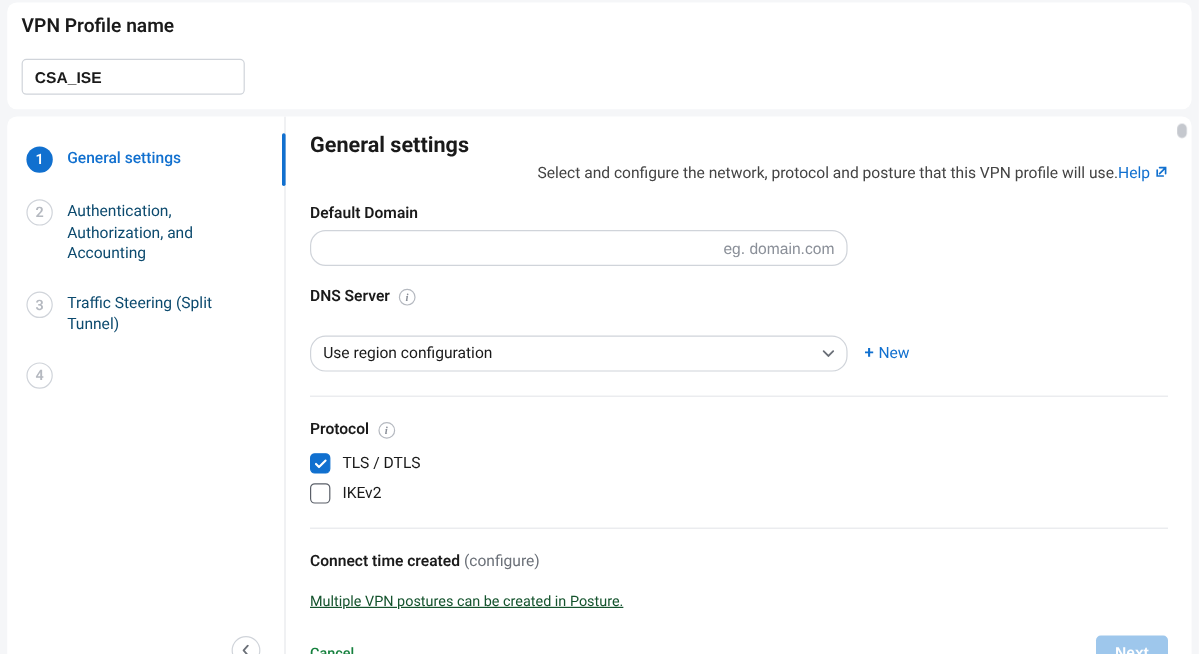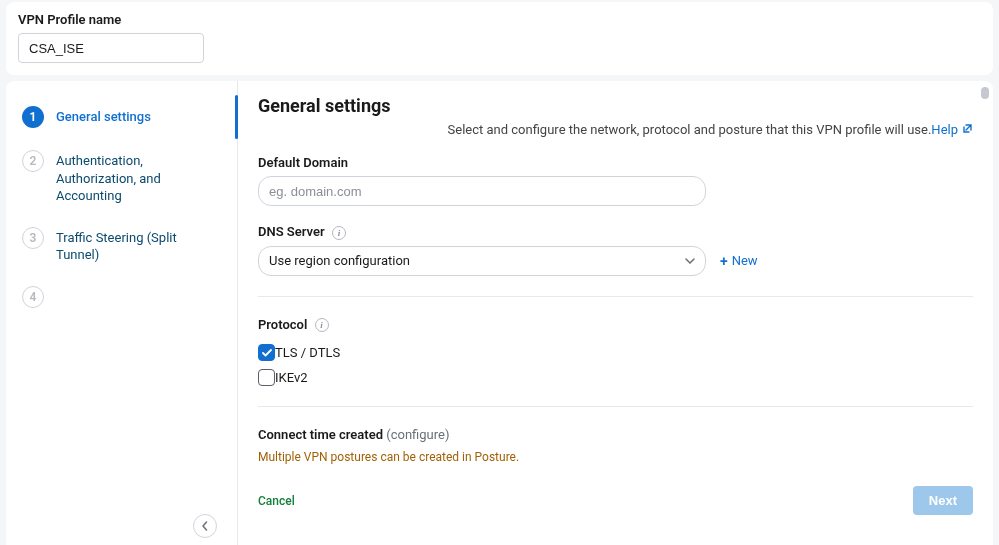--- a/index.html
+++ b/index.html
@@ -13,34 +13,35 @@
     overflow: hidden;
   }
   .top-card {
     background: #fff;
     border-radius: 8px;
     margin: 2px 6px 0 6px;
     padding: 10px 12px 12px 12px;
   }
   .field-label {
     font-weight: 600;
-    font-size: 13px;
+    font-size: 16px;
     color: #1a1a1a;
-    margin-bottom: 6px;
+    margin-bottom: 18px;
     display: block;
   }
   input.textbox {
     height: 30px;
     border: 1px solid #d0d4da;
     border-radius: 4px;
     padding: 0 10px;
     font-size: 13px;
     color: #1a1a1a;
     outline: none;
     width: 186px;
+    font-weight: bold;
   }
   input.textbox::placeholder { color: #8a8f98; }
 
   .lower {
     display: flex;
     margin: 6px 6px 0 6px;
     height: calc(545px - 74px);
     background: #fff;
     border-radius: 8px;
     overflow: hidden;
@@ -186,29 +187,30 @@
     border-radius: 13px;
     padding: 0 10px;
     font-size: 13px;
     color: #1a1a1a;
     width: 448px;
     background: #fff;
     display: flex;
     align-items: center;
     position: relative;
     cursor: pointer;
+    text-align: right;
   }
   .wide-input::placeholder { color: #8a8f98; }
   input.wide-input { cursor: text; }
   .select .chev {
     position: absolute;
     right: 10px;
     color: #6b7078;
   }
-  .dns-row { display: flex; align-items: center; gap: 14px; }
+  .dns-row { display: flex; align-items: center; gap: 14px; margin-top: 19px; }
   .new-link {
     color: #1170cf;
     font-size: 13px;
     display: inline-flex;
     align-items: center;
     gap: 4px;
     cursor: pointer;
   }
   .plus {
     font-weight: 600;
@@ -217,20 +219,21 @@
 
   .divider {
     border: none;
     border-top: 1px solid #e6e8ec;
     margin: 20px 0;
   }
 
   .check-row {
     display: flex;
     align-items: center;
+    gap: 10px;
     margin-bottom: 8px;
     cursor: pointer;
   }
   .checkbox {
     width: 17px;
     height: 17px;
     border-radius: 4px;
     display: flex;
     align-items: center;
     justify-content: center;
@@ -241,22 +244,23 @@
     border: 1px solid #1170cf;
     color: #fff;
   }
   .checkbox.unchecked {
     border: 1.5px solid #5a5f68;
     background: #fff;
   }
   .check-label { font-size: 13px; color: #1a1a1a; }
   .helper-text {
     font-size: 12px;
-    color: #a16207;
-    margin-top: 2px;
+    color: #14532d;
+    margin-top: 12px;
+    text-decoration: underline;
   }
 
   .footer {
     display: flex;
     justify-content: space-between;
     align-items: center;
     margin-top: 22px;
   }
   .cancel {
     color: #15803d;

